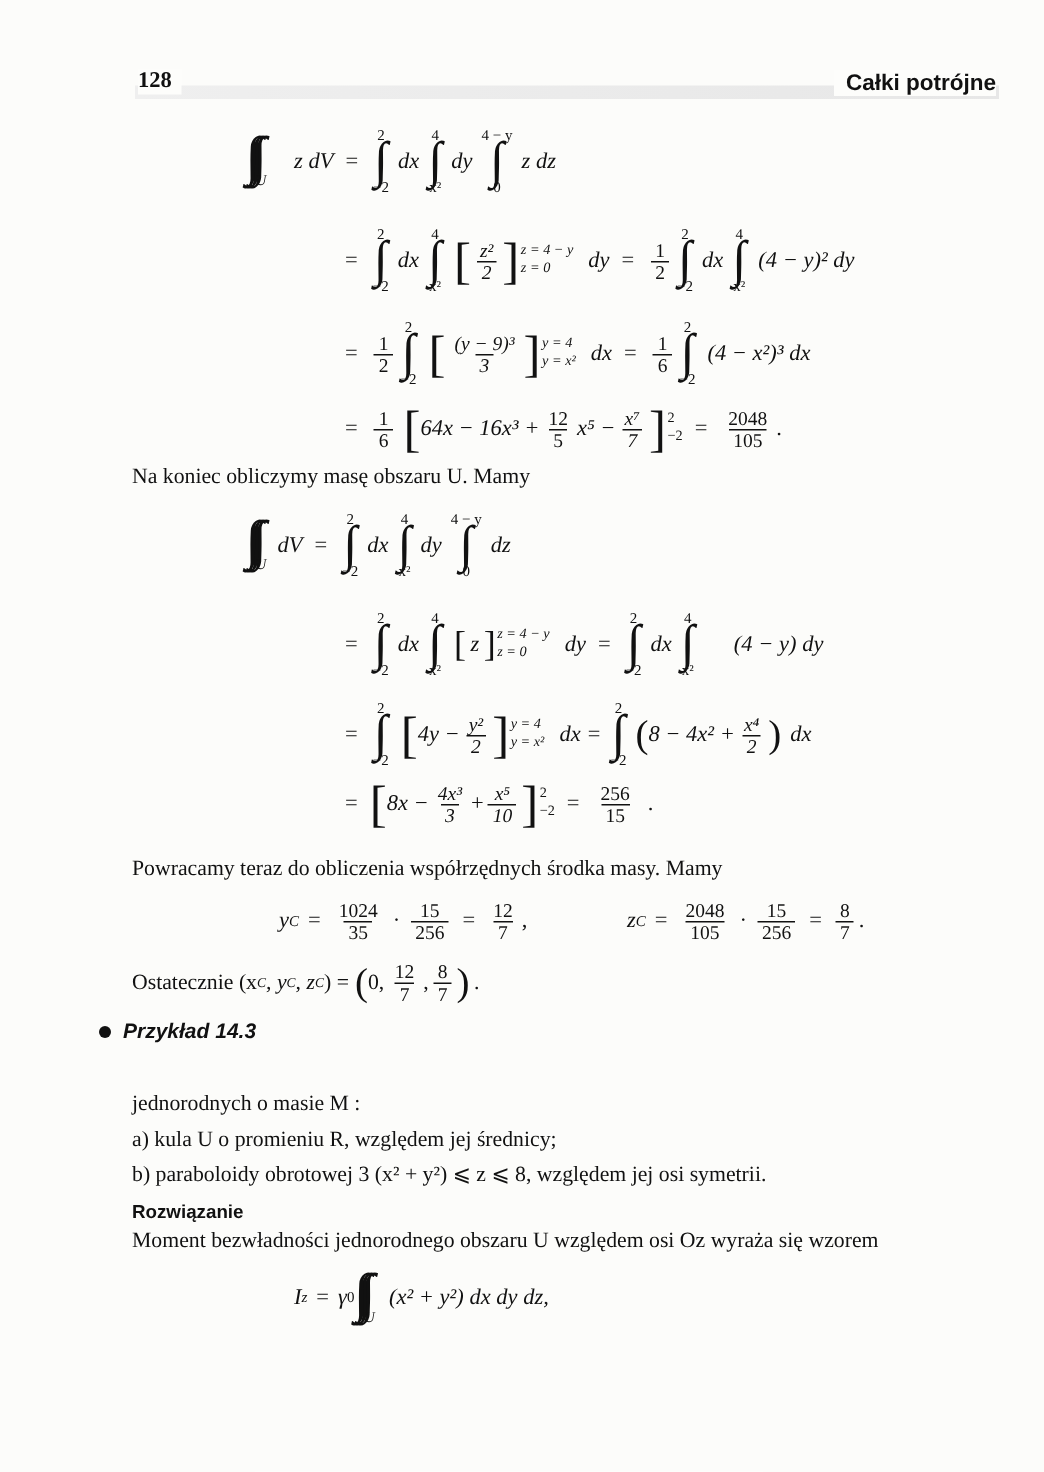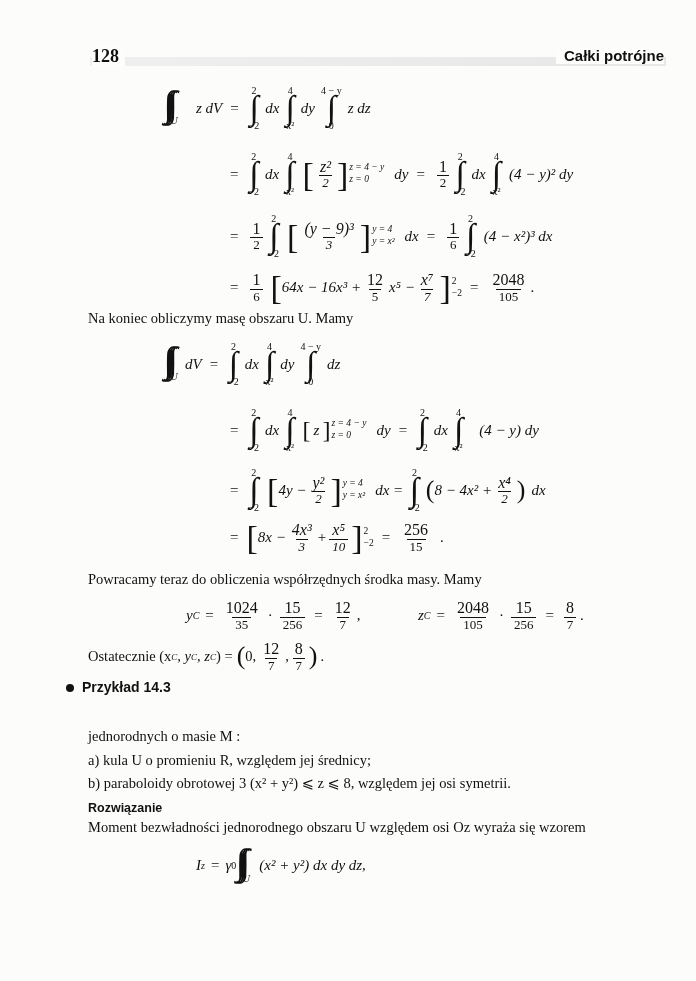--- a/index.html
+++ b/index.html
@@ -43,21 +43,21 @@
     left: 90px;
     right: 30px;
     top: 19px;
     height: 9px;
     background: linear-gradient(to right, #efefef, #e7e7e7);
   }
   .page-number {
     position: absolute;
     left: 92px;
     top: 8px;
-    font-size: 18px;
+    font-size: 15px;
     font-weight: bold;
     font-family: "Liberation Serif", serif;
     background: #fdfdfb;
     padding-right: 6px;
   }
   .chapter-title {
     position: absolute;
     right: 32px;
     top: 9px;
     font-size: 15px;
@@ -137,21 +137,21 @@
 
   
   .frac {
     display: inline-flex;
     flex-direction: column;
     align-items: center;
     vertical-align: middle;
     margin: 0 3px;
     line-height: 1.05;
   }
-  .frac .num { font-size: 16px; padding: 0 3px; }
+  .frac .num { font-size: 13px; padding: 0 3px; }
   .frac .den { font-size: 13px; padding: 0 3px; border-top: 1px solid #111; }
 
   
   .bigbr {
     display: inline-flex;
     align-items: center;
     position: relative;
   }
   .bigbr > .bk {
     font-size: 34px;
@@ -405,21 +405,21 @@
       <span class="up">2</span>
       <span class="sym">∫</span>
       <span class="lo">−2</span>
     </span>
     <span class="it" style="margin:0 4px;">dx</span>
     <span class="intg">
       <span class="up">4</span>
       <span class="sym">∫</span>
       <span class="lo">x²</span>
     </span>
-    <span class="it" style="margin-left:14px;">(4 − y) dy</span>
+    <span class="it" style="margin-left:24px;">(4 − y) dy</span>
   </div>
 
   <div class="math mrow" style="left:230px; top:468px;">
     <span style="margin-right:8px;">=</span>
     <span class="intg">
       <span class="up">2</span>
       <span class="sym">∫</span>
       <span class="lo">−2</span>
     </span>
     <span class="bigbr" style="margin-left:6px;">
@@ -540,21 +540,21 @@
     <span>,</span>
     <span class="frac">
       <span class="num">8</span>
       <span class="den">7</span>
     </span>
     <span class="paren-big">)</span>
     <span style="margin-left:3px;">.</span>
   </div>
 
   <div class="bullet-dot" style="top:684px;"></div>
-  <div class="example-head" style="left:82px; top:679px;">Przykład 14.3</div>
+  <div class="example-head" style="left:82px; top:679px;font-style:italic;">Przykład 14.3</div>
 
   <div class="body-text" style="left:88px; top:727px;">jednorodnych o masie M :</div>
   <div class="body-text" style="left:88px; top:751px;">a) kula U o promieniu R, względem jej średnicy;</div>
   <div class="body-text" style="left:88px; top:774px;">b) paraboloidy obrotowej 3 (x² + y²) ⩽ z ⩽ 8, względem jej osi symetrii.</div>
 
   <div class="sub-head" style="left:88px; top:801px;">Rozwiązanie</div>
   <div class="body-text" style="left:88px; top:818px;">Moment bezwładności jednorodnego obszaru U względem osi Oz wyraża się wzorem</div>
 
   <div class="math mrow" style="left:196px; top:848px;">
     <span class="it">I</span>

